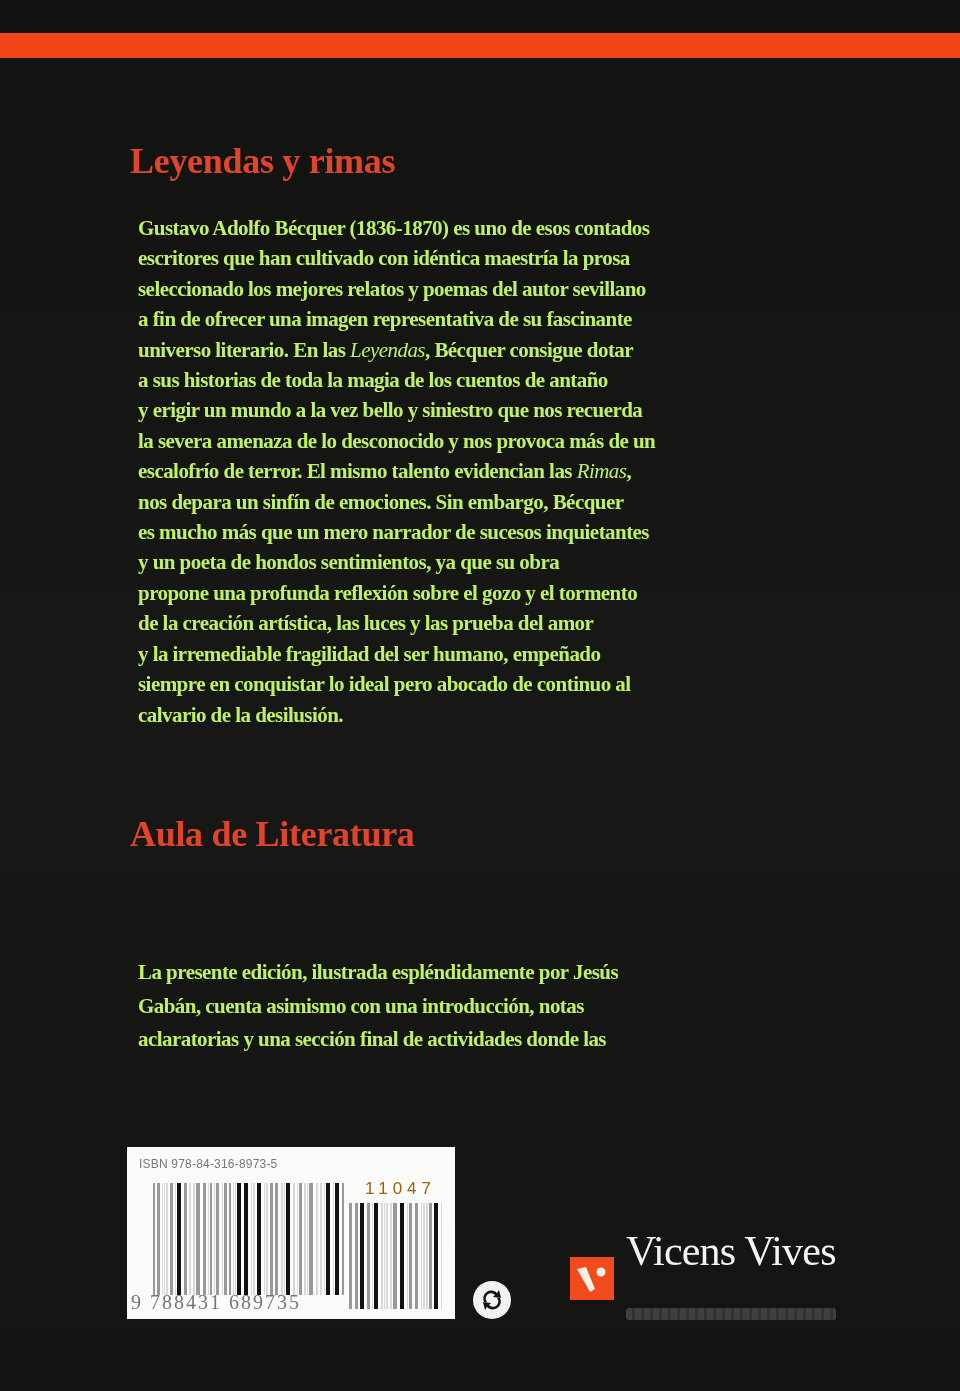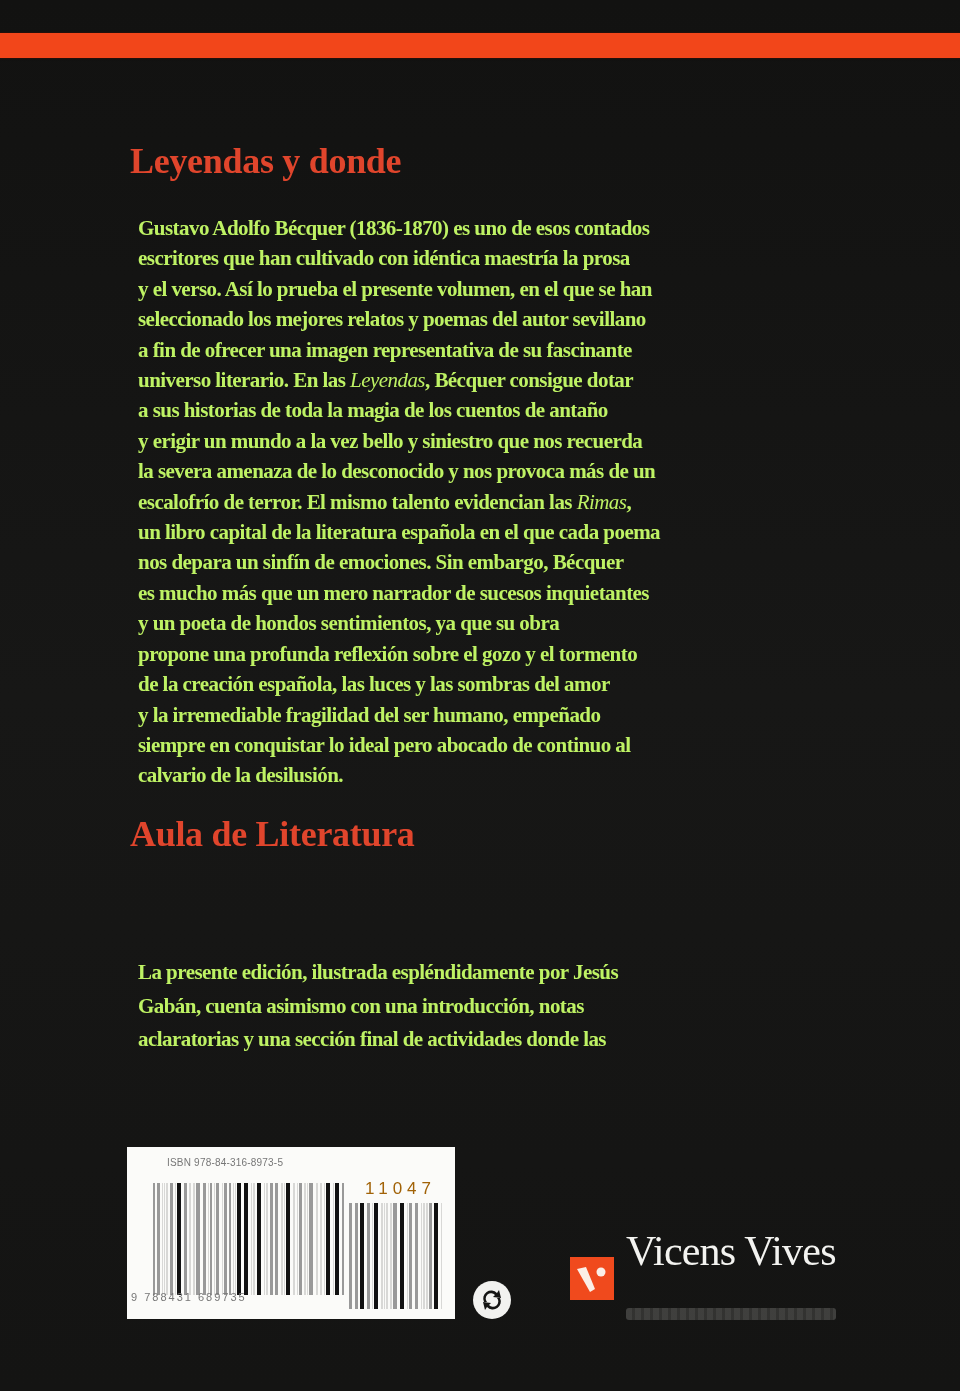--- a/index.html
+++ b/index.html
@@ -25,30 +25,30 @@
   .para .line { display:block; white-space:nowrap; }
   .p1 { top:205px; }
   .p2 { top:948px; line-height:33.5px; }
   em { font-style:italic; font-weight:normal; }
 
   .barcode-box {
     position:absolute; left:127px; top:1147px; width:328px; height:172px;
     background:#fbfbf9;
   }
   .isbn-text {
-    position:absolute; left:40px; top:10px; font-family:"Liberation Sans", sans-serif;
-    font-size:10px; color:#777; letter-spacing:0.2px;
+    position:absolute; left:12px; top:10px; font-family:"Liberation Sans", sans-serif;
+    font-size:12px; color:#777; letter-spacing:0.2px;
   }
   .addon-num {
     position:absolute; left:238px; top:32px; font-family:"Liberation Sans", sans-serif;
     font-size:17px; color:#a16207; letter-spacing:5px;
   }
   .ean-num {
-    position:absolute; left:4px; top:144px; font-family:Liberation Sans, sans-serif;
-    font-size:11px; color:#777; letter-spacing:2px;
+    position:absolute; left:4px; top:144px; font-family:Liberation Serif, serif;
+    font-size:20px; color:#777; letter-spacing:2px;
   }
   .bars { position:absolute; }
   .bars-main { left:26px; top:36px; width:192px; height:112px; }
   .bars-addon { left:222px; top:56px; width:96px; height:106px; }
 
   .recycle {
     position:absolute; left:473px; top:1281px; width:38px; height:38px; border-radius:50%;
     background:#f2f2f0; display:flex; align-items:center; justify-content:center;
   }
   .logo-square {
@@ -63,38 +63,36 @@
     background:repeating-linear-gradient(90deg,#4a4a48 0 6px,#3a3a38 6px 9px);
     border-radius:3px; opacity:0.8;
   }
 </style>
 </head>
 <body>
 
 <div class="cover"></div>
 <div class="stripe"></div>
 
-<h2 class="heading h1">Leyendas y donde</h2>
+<h2 class="heading h1">Leyendas y rimas</h2>
 <p class="para p1" id="p1">
     <span class="line">Gustavo Adolfo Bécquer (1836-1870) es uno de esos contados</span>
     <span class="line">escritores que han cultivado con idéntica maestría la prosa</span>
-    <span class="line">y el verso. Así lo prueba el presente volumen, en el que se han</span>
     <span class="line">seleccionado los mejores relatos y poemas del autor sevillano</span>
     <span class="line">a fin de ofrecer una imagen representativa de su fascinante</span>
     <span class="line">universo literario. En las <em>Leyendas</em>, Bécquer consigue dotar</span>
     <span class="line">a sus historias de toda la magia de los cuentos de antaño</span>
     <span class="line">y erigir un mundo a la vez bello y siniestro que nos recuerda</span>
     <span class="line">la severa amenaza de lo desconocido y nos provoca más de un</span>
     <span class="line">escalofrío de terror. El mismo talento evidencian las <em>Rimas</em>,</span>
-    <span class="line">un libro capital de la literatura española en el que cada poema</span>
     <span class="line">nos depara un sinfín de emociones. Sin embargo, Bécquer</span>
     <span class="line">es mucho más que un mero narrador de sucesos inquietantes</span>
     <span class="line">y un poeta de hondos sentimientos, ya que su obra</span>
     <span class="line">propone una profunda reflexión sobre el gozo y el tormento</span>
-    <span class="line">de la creación española, las luces y las sombras del amor</span>
+    <span class="line">de la creación artística, las luces y las prueba del amor</span>
     <span class="line">y la irremediable fragilidad del ser humano, empeñado</span>
     <span class="line">siempre en conquistar lo ideal pero abocado de continuo al</span>
     <span class="line">calvario de la desilusión.</span>
   </p>
 
 <h2 class="heading h2">Aula de Literatura</h2>
 <p class="para p2" id="p2">
     <span class="line">La presente edición, ilustrada espléndidamente por Jesús</span>
     <span class="line">Gabán, cuenta asimismo con una introducción, notas</span>
     <span class="line">aclaratorias y una sección final de actividades donde las</span>

